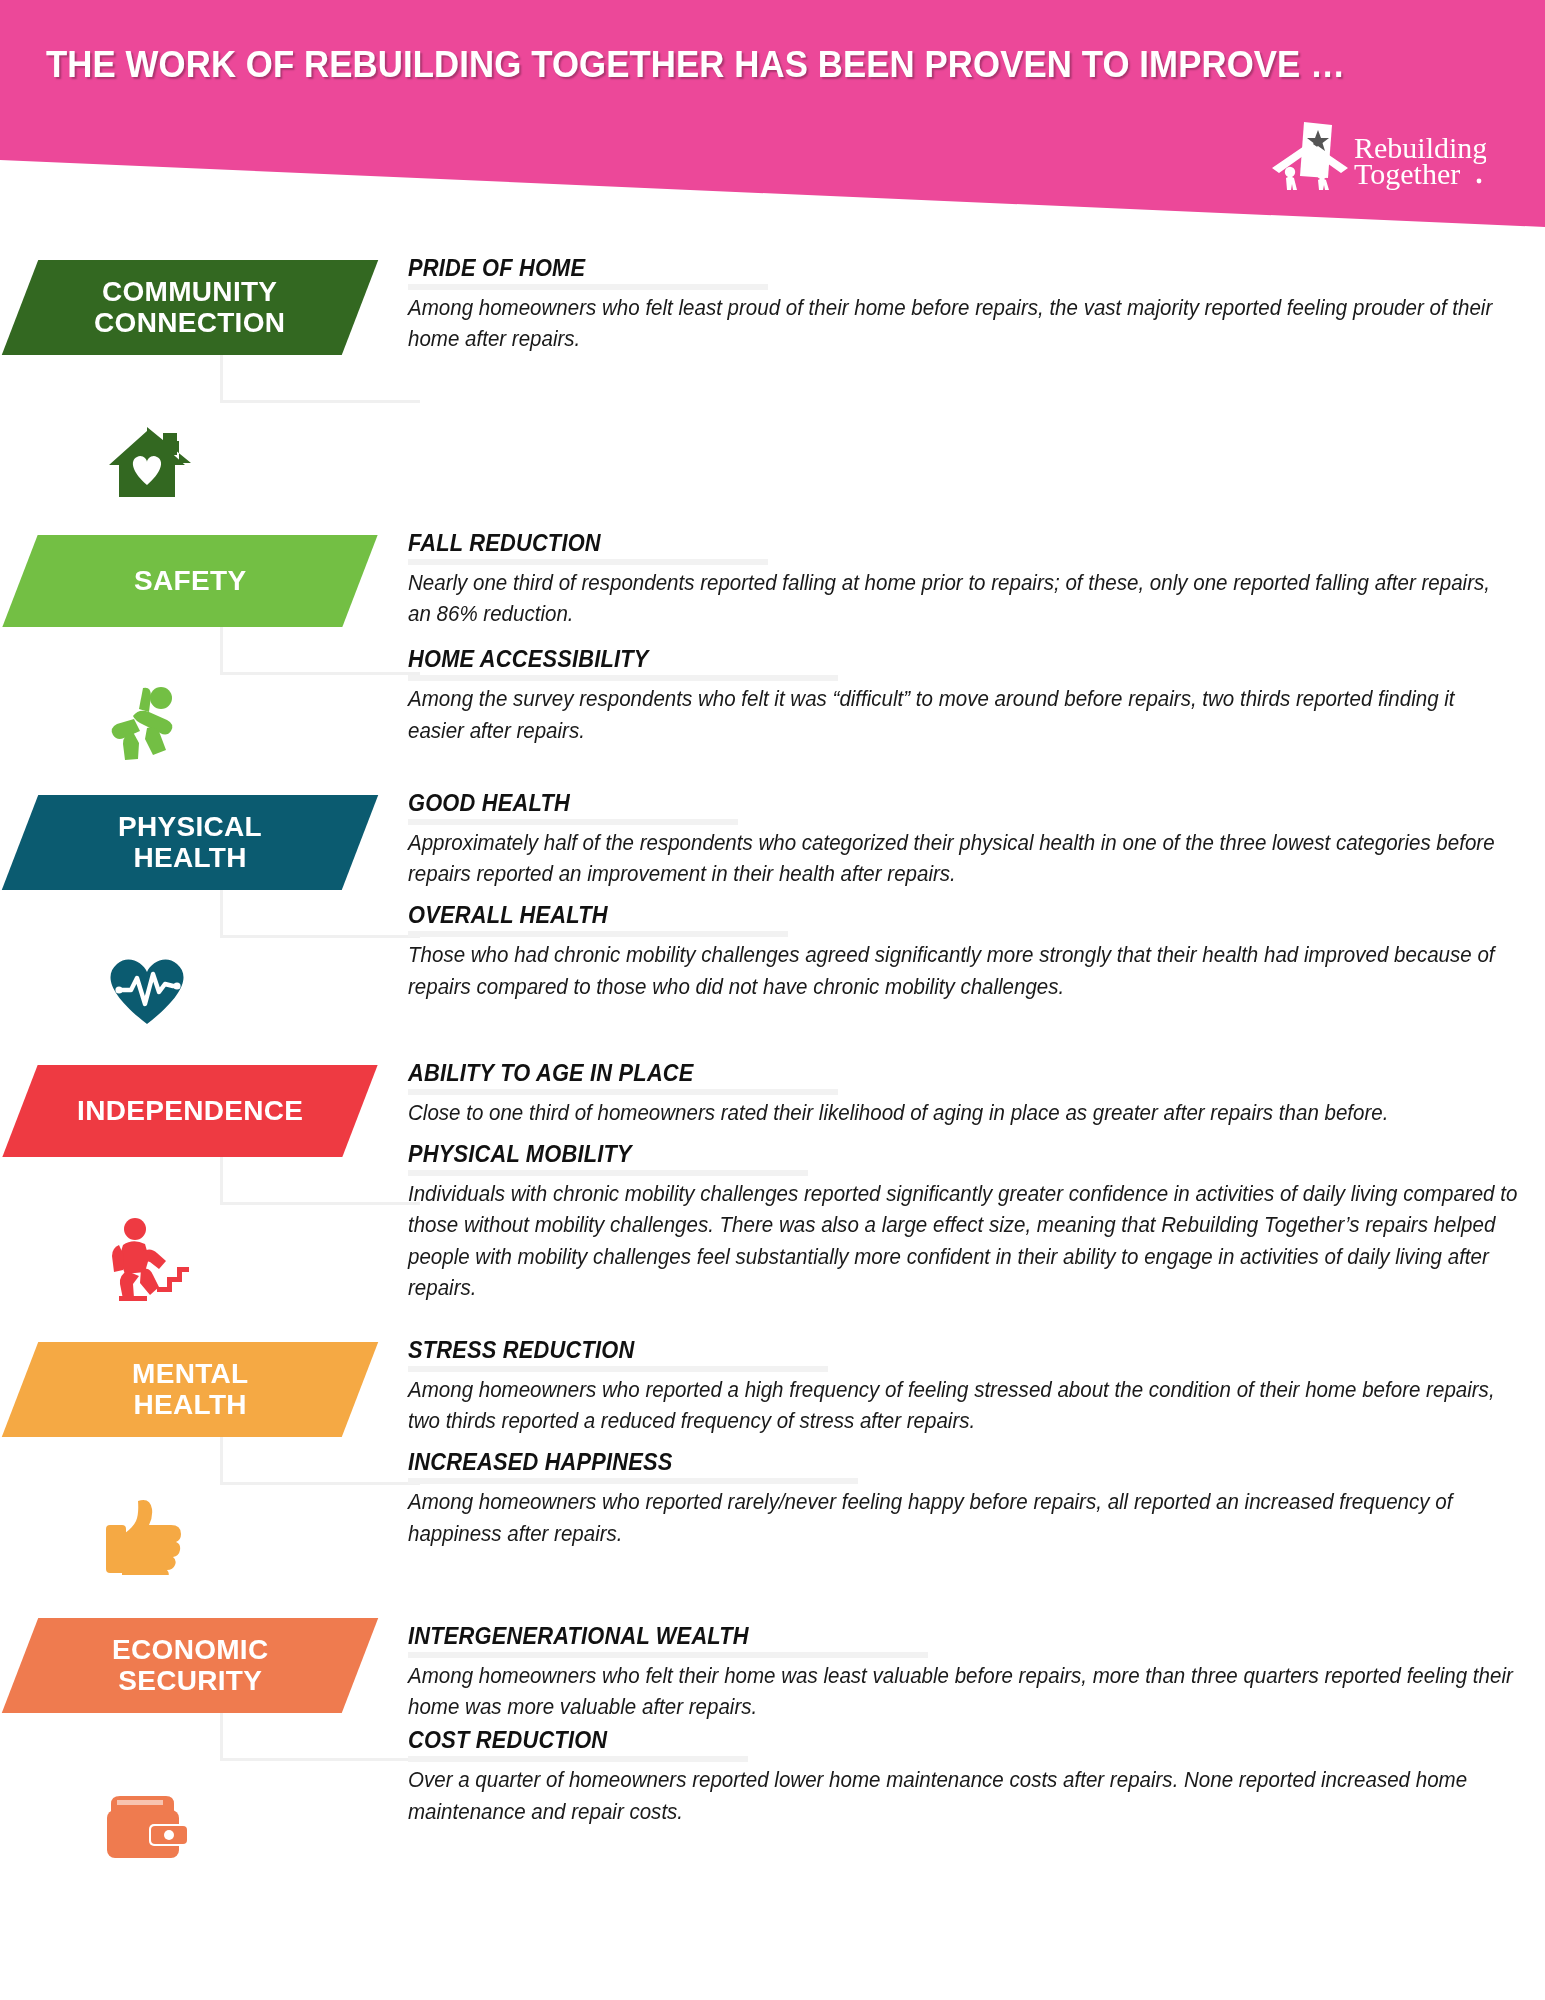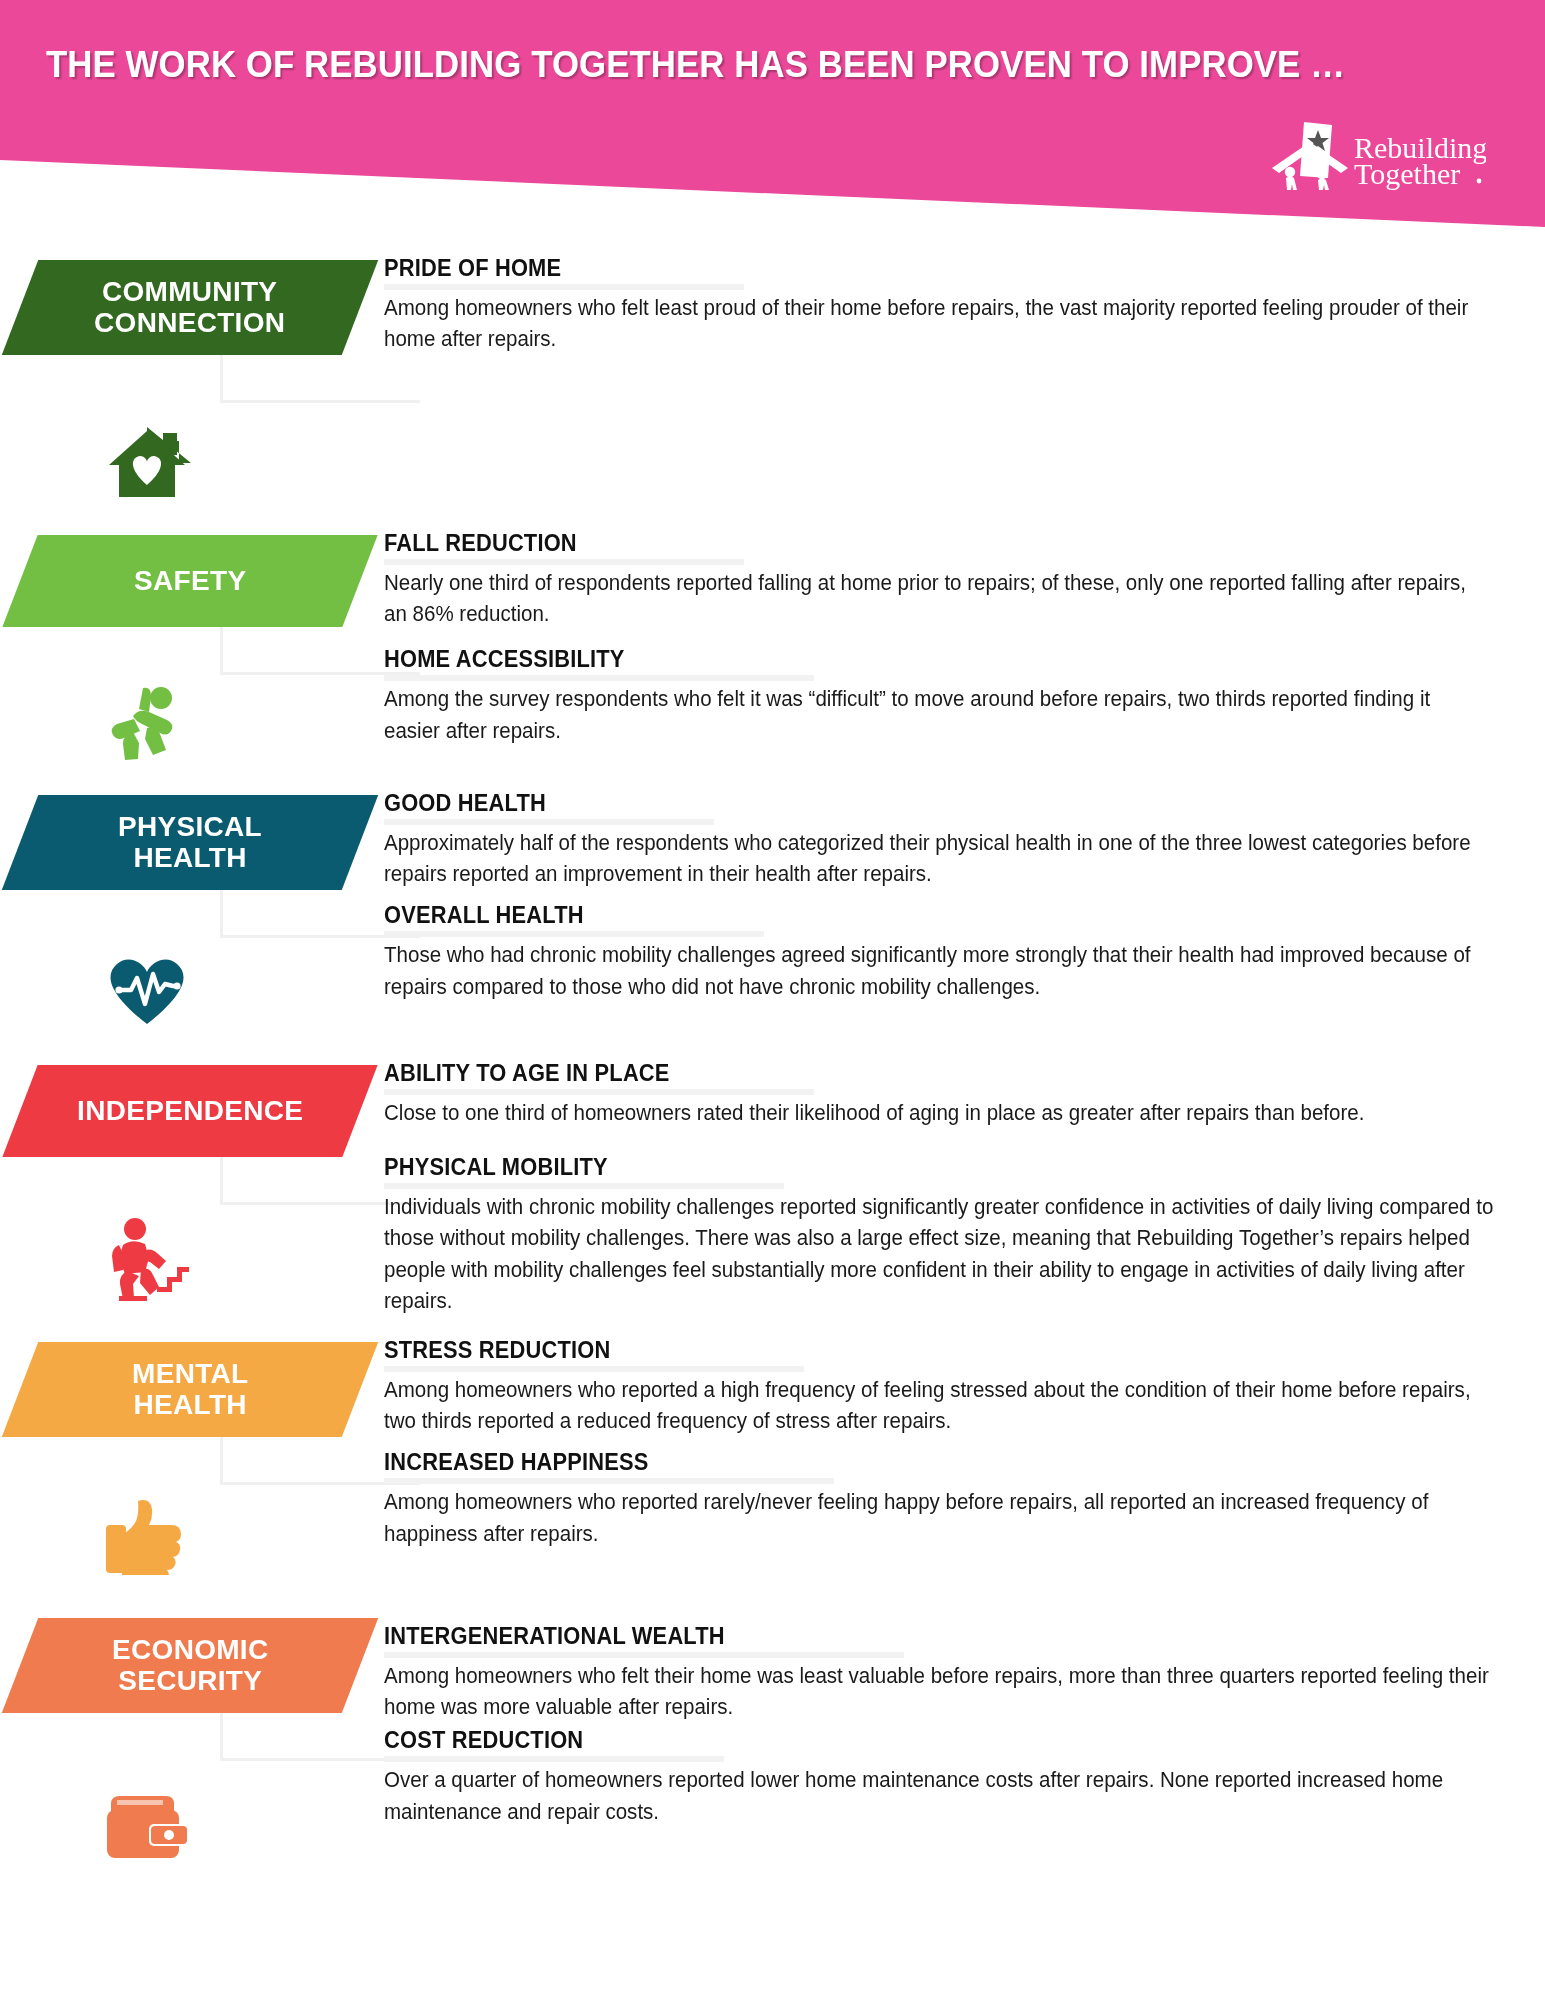--- a/index.html
+++ b/index.html
@@ -84,21 +84,21 @@
   }
 
   .connector {
     position: absolute;
     border-left: 3px solid #f0f0f0;
     border-bottom: 3px solid #f0f0f0;
     left: 220px;
   }
 
   
-  .entries { position: absolute; left: 384px; width: 1110px; }
+  .entries { position: absolute; left: 408px; width: 1110px; font-style: italic; }
 
   .entry { margin-bottom: 4px; }
 
   .entry-head {
     font-size: 23.5px;
     font-weight: bold;
     color: #111111;
     letter-spacing: 0.2px;
     transform: scaleX(0.93);
     transform-origin: left center;
@@ -254,21 +254,21 @@
         <rect x="22" y="81" width="28" height="5" fill="#ee3a42"></rect>
         <path d="M60 72 h10 v-10 h10 v-10 h12 v5 h-7 v10 h-10 v10 h-15 z" fill="#ee3a42"></path>
       </svg>
     </div>
     <div class="entries" style="top:0px;">
       <div class="entry">
         <div class="entry-head">ABILITY TO AGE IN PLACE</div>
         <div class="head-rule" style="width:430px;"></div>
         <div class="entry-body">Close to one third of homeowners rated their likelihood of aging in place as greater after repairs than before.</div>
       </div>
-      <div class="entry" style="margin-top:25px;">
+      <div class="entry" style="margin-top:12px;">
         <div class="entry-head">PHYSICAL MOBILITY</div>
         <div class="head-rule" style="width:400px;"></div>
         <div class="entry-body" style="width:106%;">Individuals with chronic mobility challenges reported significantly greater confidence in activities of daily living compared to those without mobility challenges. There was also a large effect size, meaning that Rebuilding Together’s repairs helped people with mobility challenges feel substantially more confident in their ability to engage in activities of daily living after repairs.</div>
       </div>
     </div>
   </div>
 
   <div class="section" style="top:1337px;">
     <div class="band" style="top:5px; height:95px; background:#f5a944;">
       <span>

